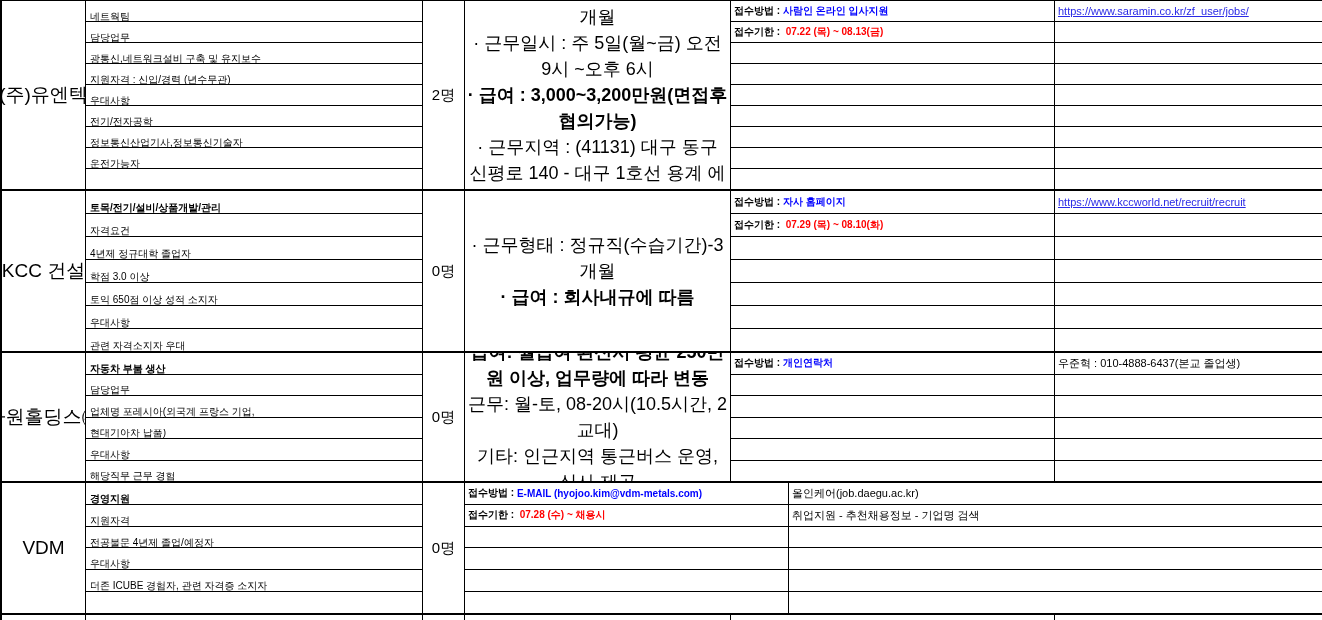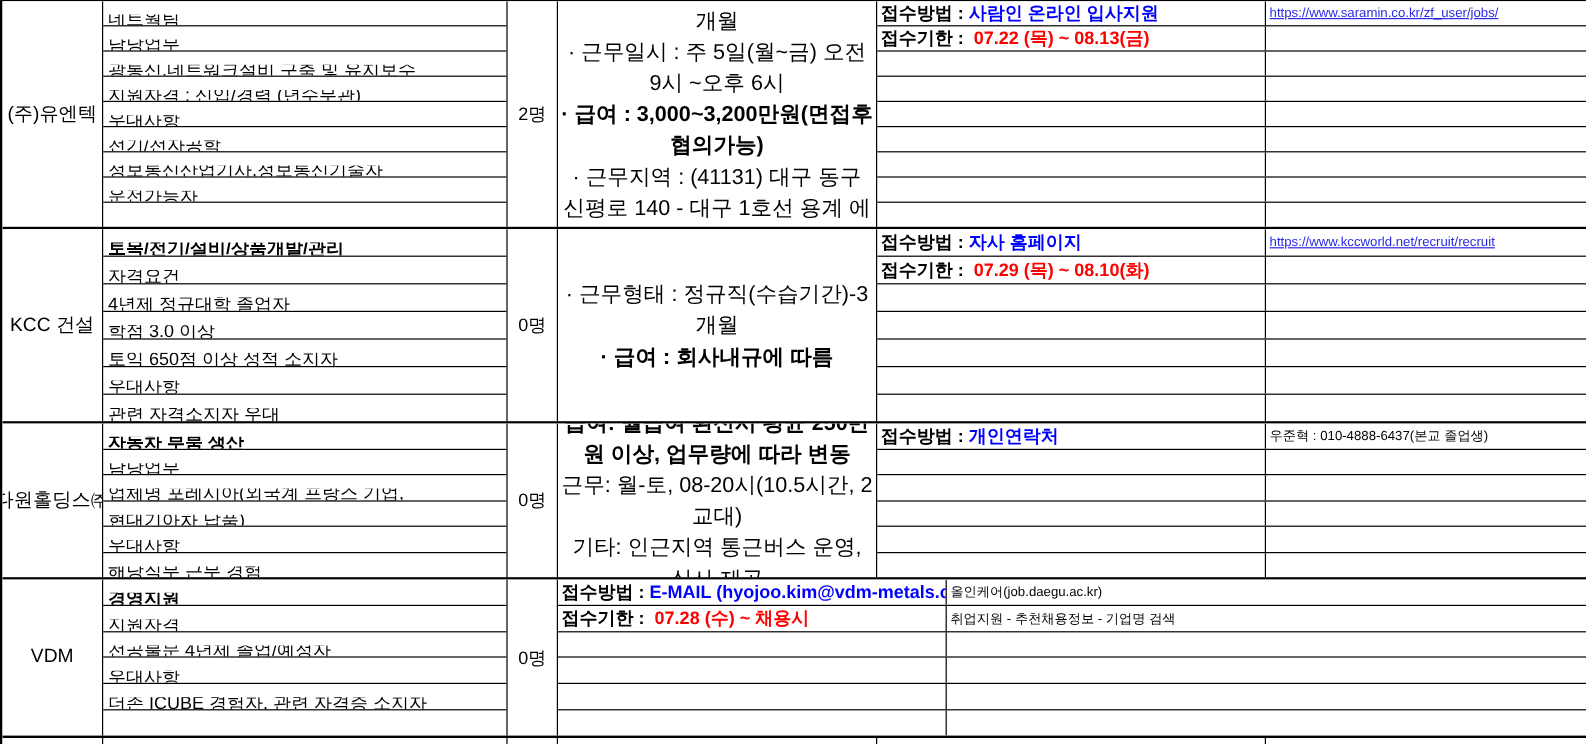--- a/index.html
+++ b/index.html
@@ -8,45 +8,45 @@
   #sheet {
     position: relative; width: 1322px; height: 620px; overflow: hidden;
     background: #fff; border-left: 2px solid #000; border-top: 1px solid #000;
     display: flex; flex-direction: column;
   }
   .section { display: flex; border-bottom: 2px solid var(--border, #000); background: #fff; }
   .section.partial { flex: 1; border-bottom: none; }
   .c1 {
     width: 84px; border-right: 1px solid #000;
     display: flex; align-items: center; justify-content: center;
-    font-size: 16px; white-space: nowrap; overflow: hidden;
+    font-size: 19px; white-space: nowrap; overflow: hidden;
   }
   .c2 { width: 337px; border-right: 1px solid #000; display: flex; flex-direction: column; }
   .c2row {
     flex: 1; display: flex; align-items: center; padding-left: 4px;
-    font-size: 15px; border-bottom: 1px solid #000; white-space: nowrap; overflow: hidden; margin-top: 11px;
+    font-size: 10px; border-bottom: 1px solid #000; white-space: nowrap; overflow: hidden; margin-top: 11px;
   }
   .c2row:last-child { border-bottom: none; }
   .c3 {
     width: 42px; border-right: 1px solid #000;
     display: flex; align-items: center; justify-content: center; font-size: 15px;
   }
   .c4 {
     width: 266px; border-right: 1px solid #000;
     display: flex; flex-direction: column; justify-content: center;
     text-align: center; font-size: 18px; line-height: 1.45; padding: 0 2px;
     overflow: hidden;
   }
   .cright { flex: 1; display: flex; flex-direction: column; overflow: hidden; }
   .rrow { flex: 1; display: flex; border-bottom: 1px solid #000; }
   .rrow:last-child { border-bottom: none; }
   .c5 {
     width: 324px; border-right: 1px solid #000;
     display: flex; align-items: center; padding-left: 3px;
-    font-size: 15px; white-space: nowrap; overflow: hidden;
+    font-size: 10px; white-space: nowrap; overflow: hidden;
   }
   .c5 span { white-space: pre; }
   .c6 {
     flex: 1; display: flex; align-items: center; padding-left: 3px;
     font-size: 11px; white-space: nowrap; overflow: hidden;
   }
   .bold { font-weight: bold; }
   .blue { color: var(--blue, #0000ff); }
   .red  { color: var(--red, #ff0000); text-align: right; }
   .link { color: var(--link, #2727e8); text-decoration: underline; }

